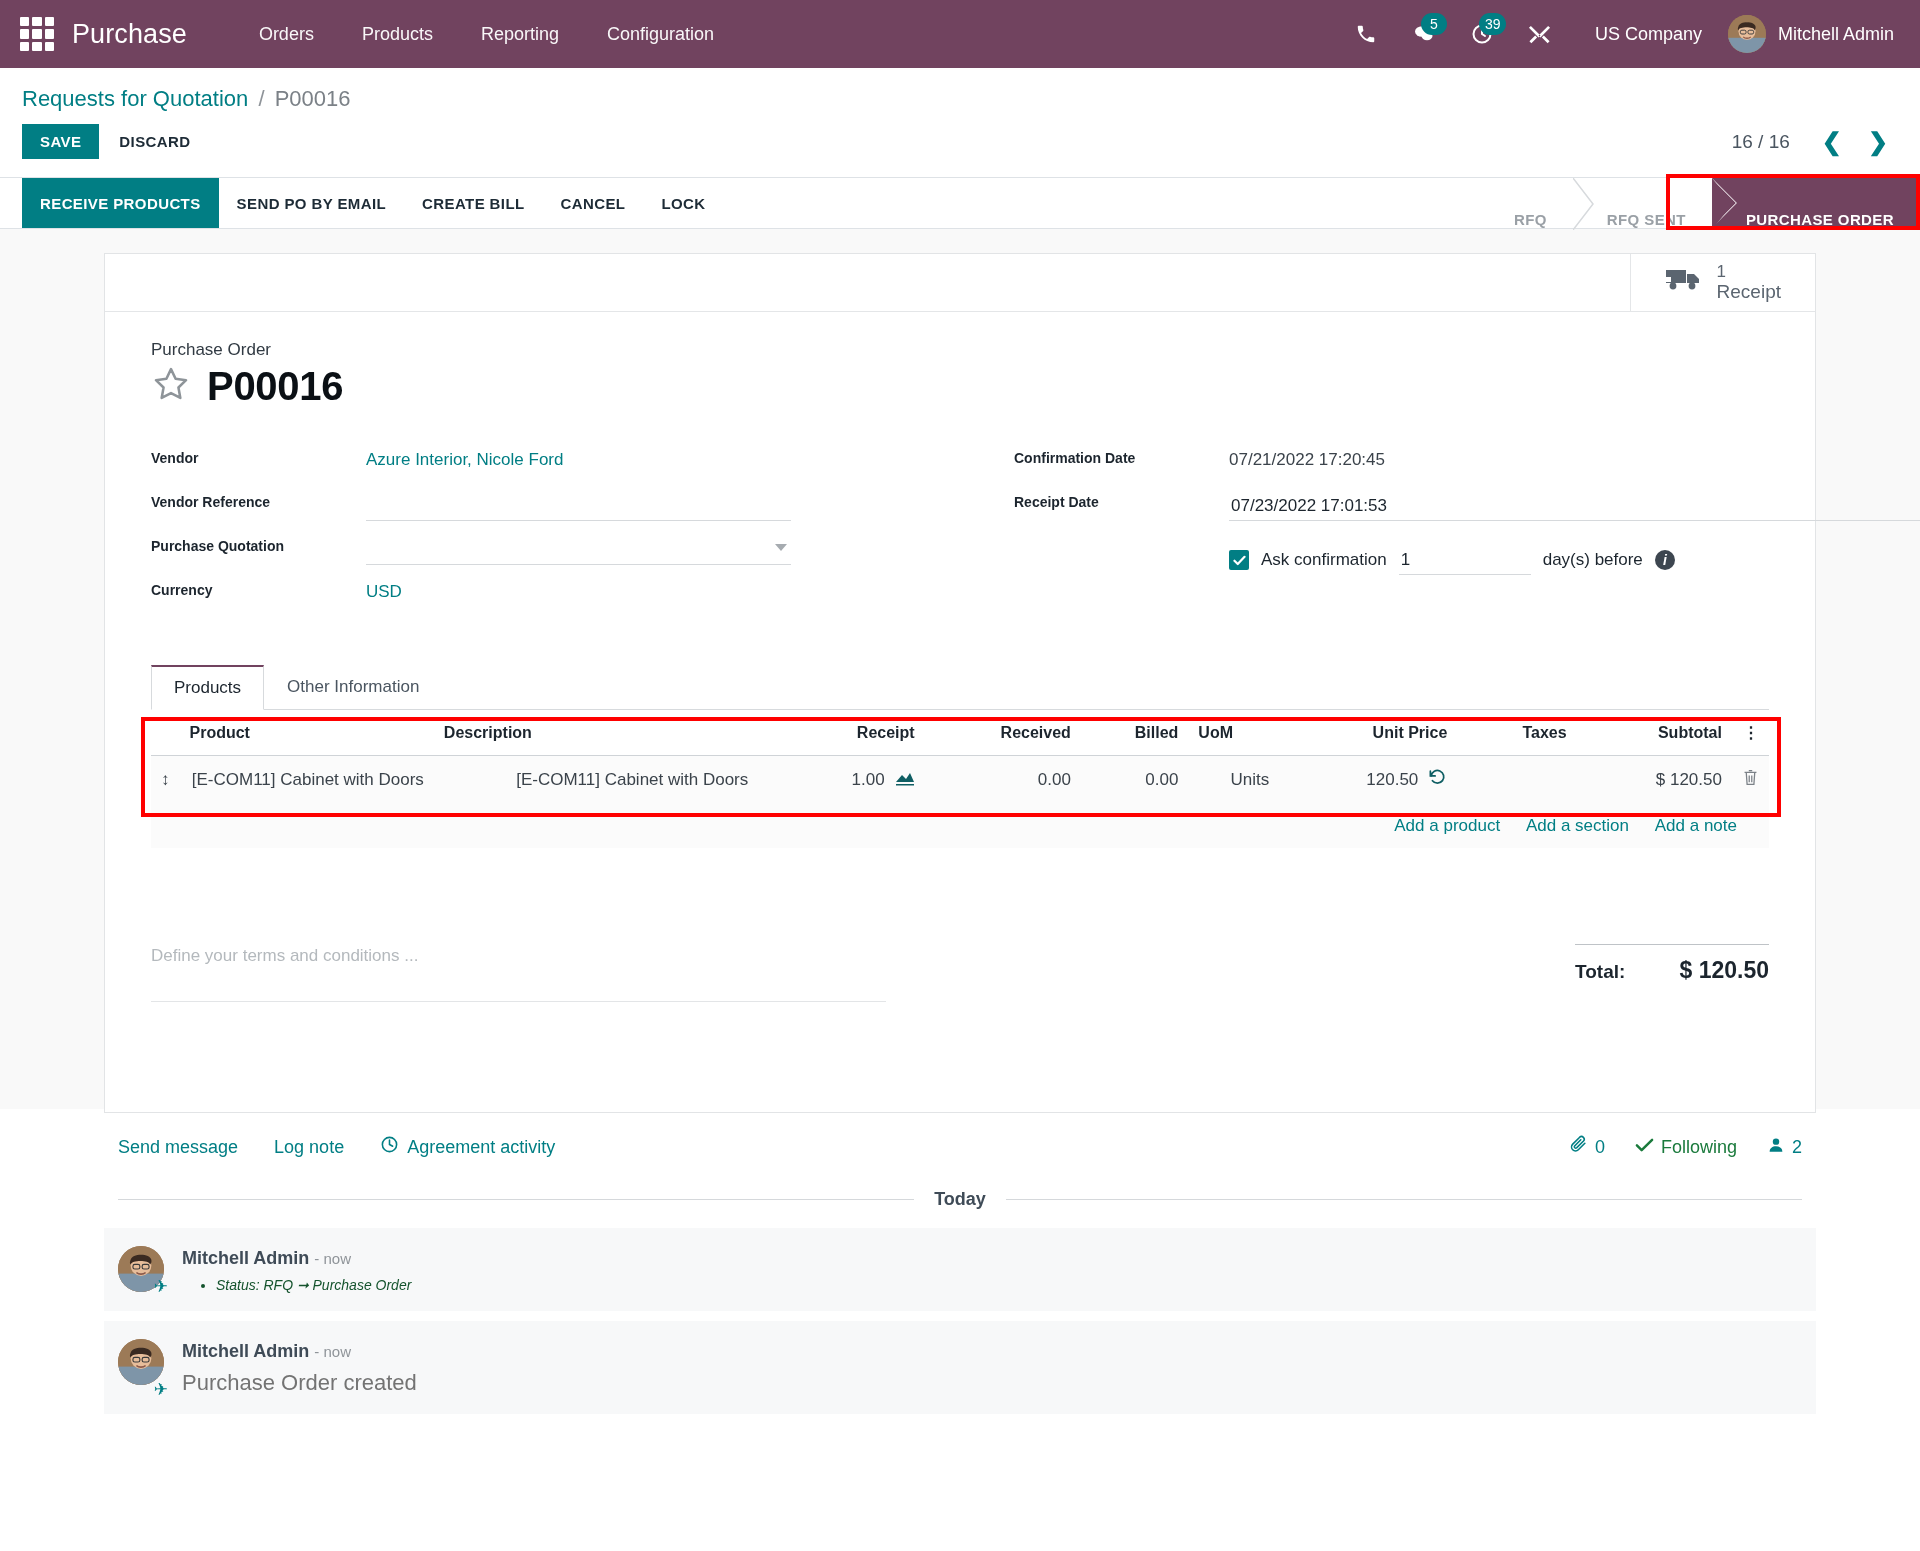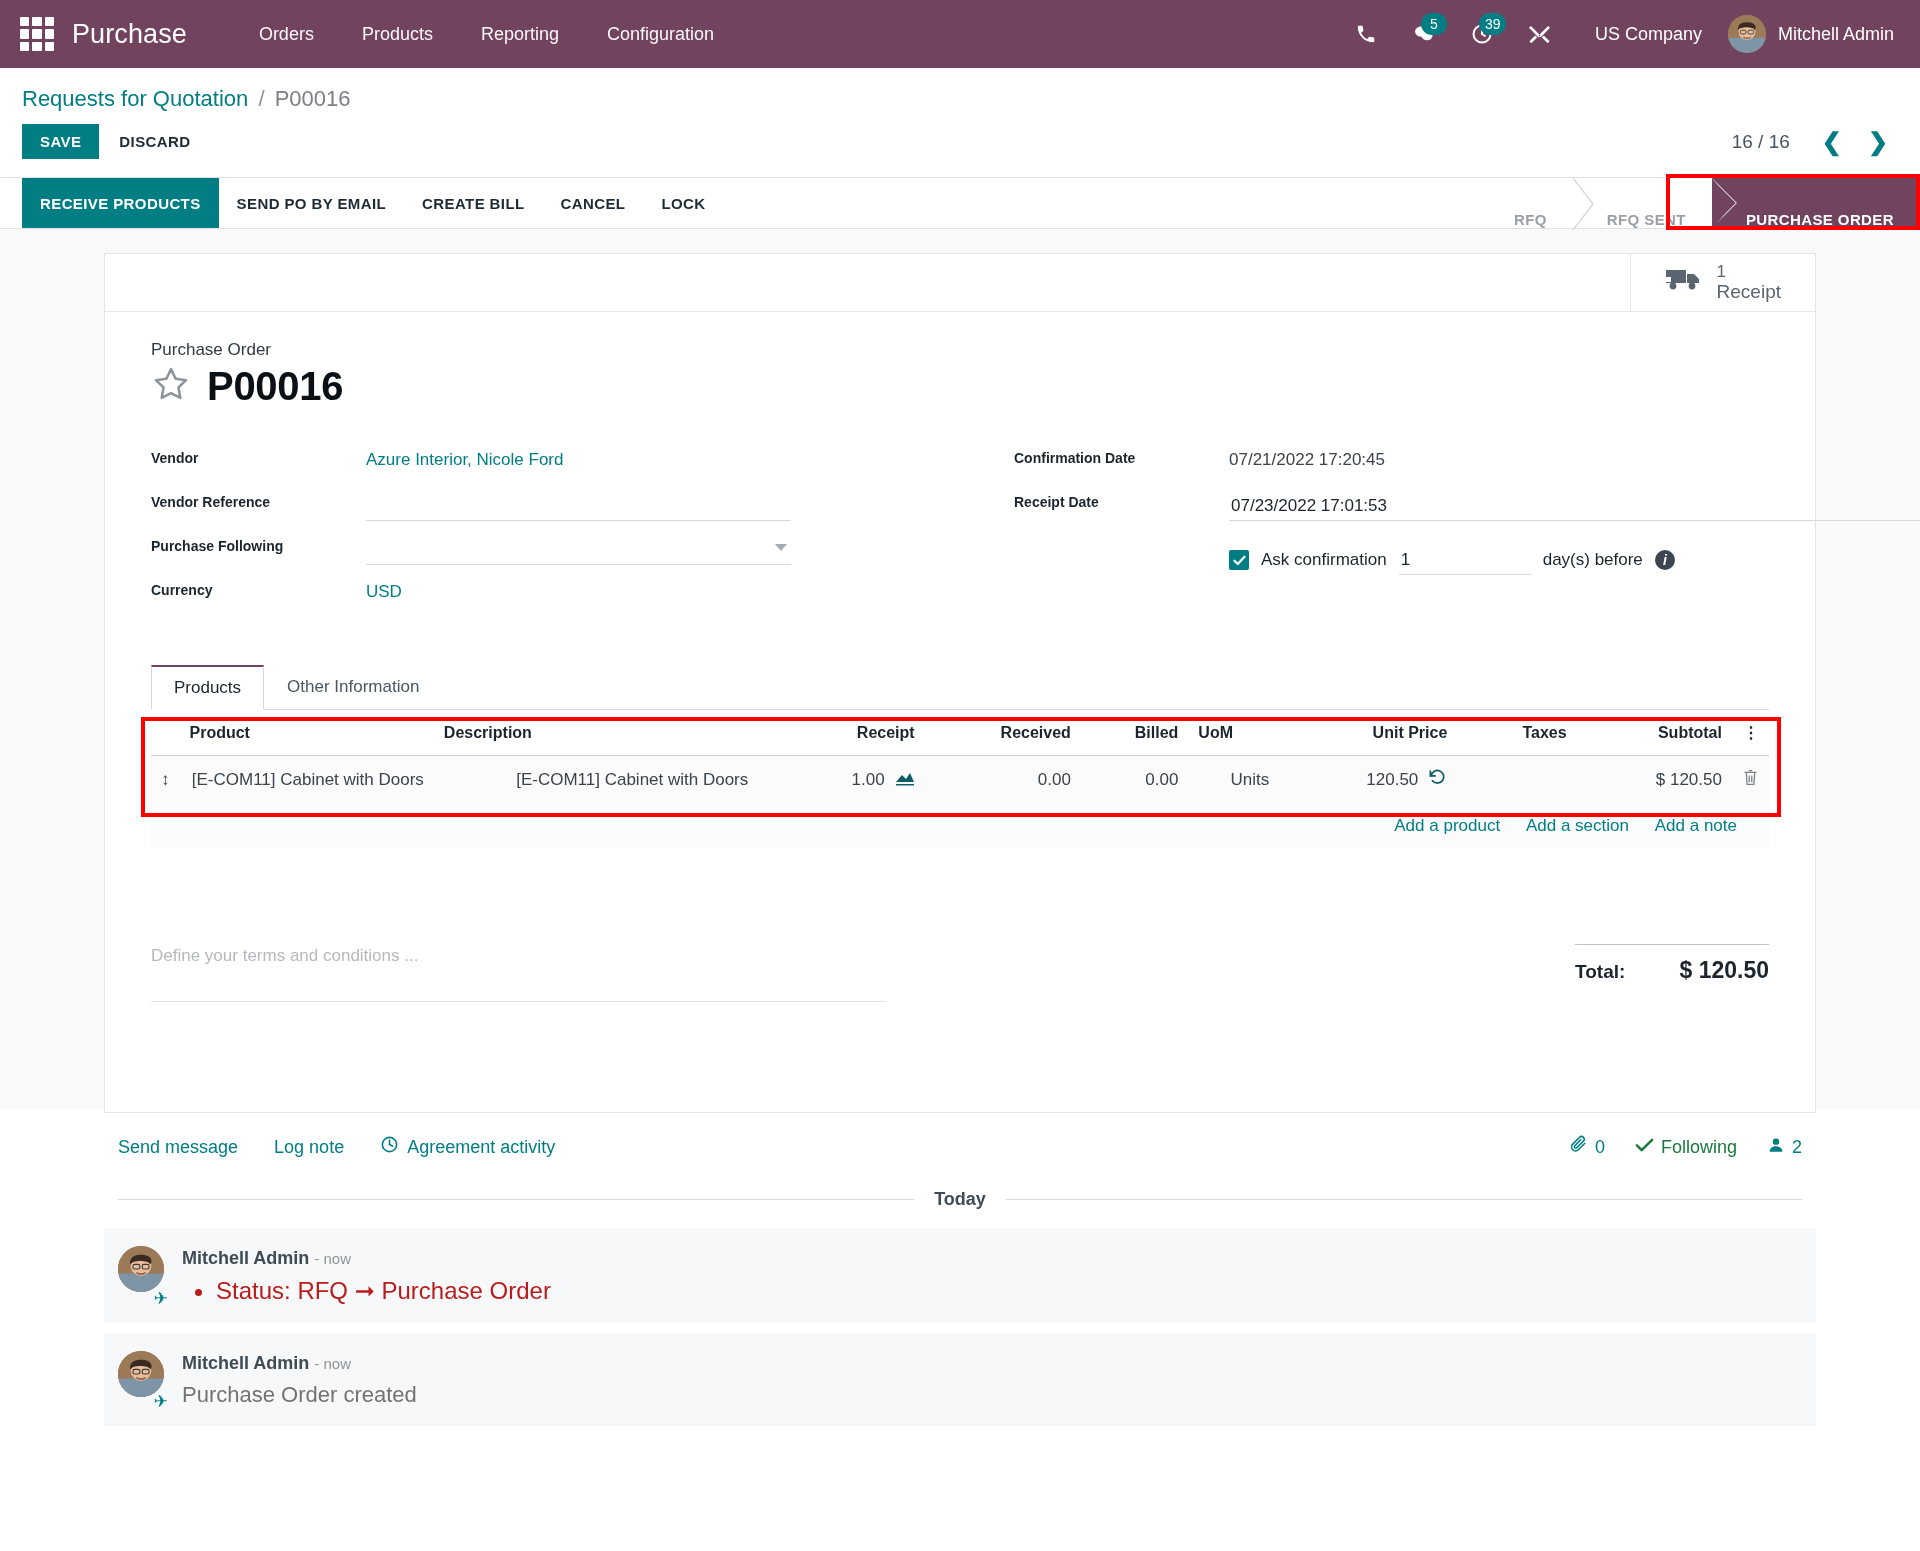--- a/index.html
+++ b/index.html
@@ -225,21 +225,21 @@
   .msg-av { position: relative; flex: none; }
   .plane {
     position: absolute; right: -4px; bottom: -2px; color: #017e84; font-size: 17px;
     line-height: 1;
   }
   .msg-body { padding-top: 2px; }
   .msg-head { font-size: 18px; color: #3f4b57; font-weight: 700; margin-bottom: 8px; }
   .msg-time { font-size: 15px; color: #8f9499; font-weight: 400; }
   .msg-txt { font-size: 22px; color: #737373; }
   ul.msg-list { margin: 0 0 0 34px; }
-  ul.msg-list li { font-size: 24px; color: #b91c1c; }
+  ul.msg-list li { font-size: 14px; color: #14532d; font-style: italic; }
 </style>
 </head>
 <body>
 
 <div class="navbar">
   <div class="apps-grid">
     <i></i>
       <i></i>
       <i></i>
       <i></i>
@@ -384,21 +384,21 @@
         <div class="col left">
           <div class="frow">
             <div class="flabel">Vendor</div>
             <div class="fval link">Azure Interior, Nicole Ford</div>
           </div>
           <div class="frow">
             <div class="flabel">Vendor Reference</div>
             <input class="finput" value="" style="">
           </div>
           <div class="frow">
-            <div class="flabel">Purchase Following</div>
+            <div class="flabel">Purchase Quotation</div>
             <div class="fselect">
               <input class="finput" value="" style="">
               <span class="caret"></span>
             </div>
           </div>
           <div class="frow">
             <div class="flabel">Currency</div>
             <div class="fval link">USD</div>
           </div>
         </div>

